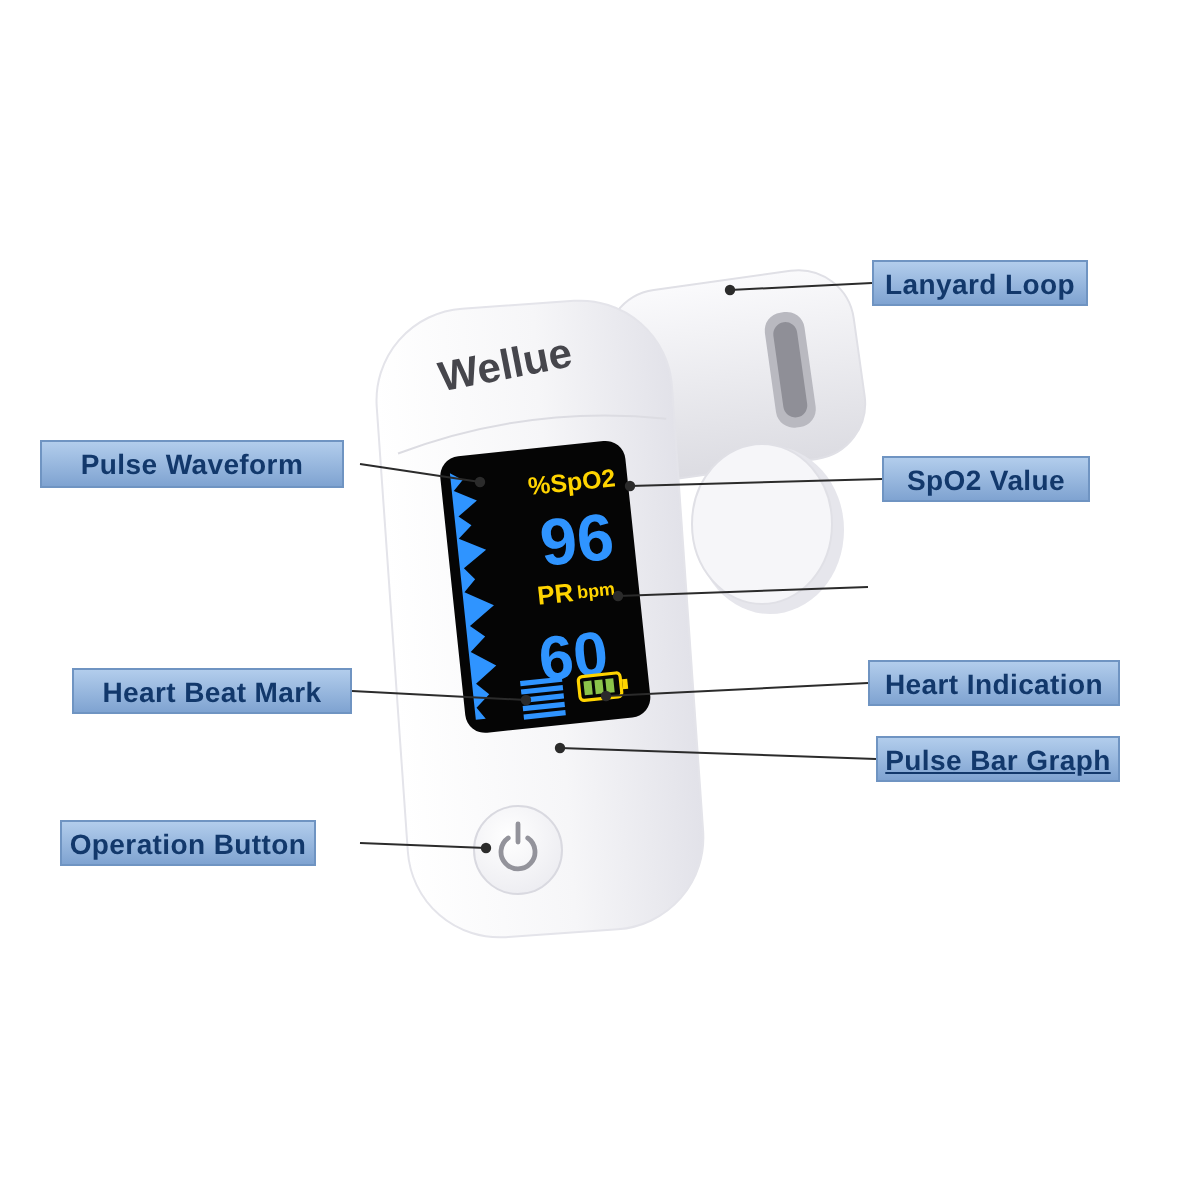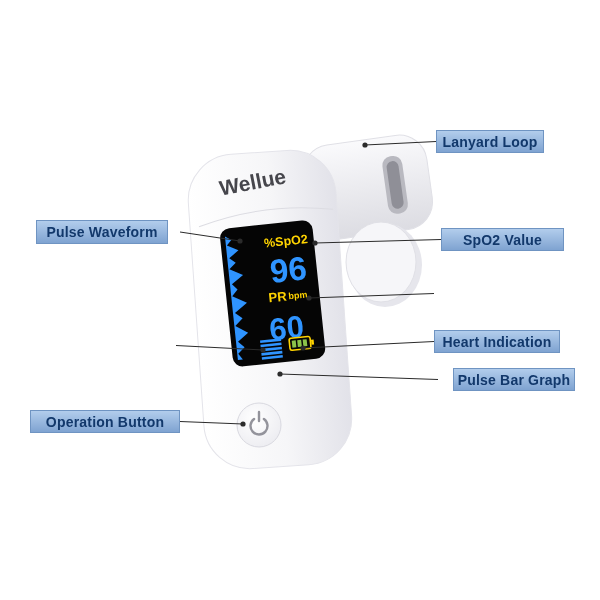--- a/index.html
+++ b/index.html
@@ -17,28 +17,28 @@
     display: flex; align-items: center; justify-content: center;
     background: linear-gradient(180deg, #b2cdec 0%, #7fa3d1 100%);
     border: 1px solid #6f94c2;
     color: #12386b;
     font-size: 14px;
     font-weight: bold;
     white-space: nowrap;
     letter-spacing: 0.2px;
     text-align: center;
   }
-  .lbl-pulse-waveform  { left: 36px;  top: 220px; width: 132px; height: 24px; }
+  .lbl-pulse-waveform  { left: 20px;  top: 220px; width: 152px; height: 24px; }
   .lbl-heart-beat-mark { left: 36px;  top: 334px; width: 140px; height: 23px; }
-  .lbl-operation-button{ left: 30px;  top: 410px; width: 150px; height: 23px; }
+  .lbl-operation-button{ left: 30px;  top: 410px; width: 128px; height: 23px; }
   .lbl-lanyard-loop    { left: 436px; top: 130px; width: 108px; height: 23px; }
-  .lbl-spo2-value      { left: 441px; top: 228px; width: 123px; height: 23px; }
+  .lbl-spo2-value      { left: 441px; top: 228px; width: 104px; height: 23px; }
   .lbl-pulse-rate-value{ left: 434px; top: 282px; width: 130px; height: 23px; }
   .lbl-power-indication{ left: 434px; top: 330px; width: 126px; height: 23px; }
-  .lbl-pulse-bar-graph { left: 453px; top: 368px; width: 122px; height: 23px; }
+  .lbl-pulse-bar-graph { left: 438px; top: 368px; width: 122px; height: 23px; text-decoration: underline; }
 </style>
 </head>
 <body>
 
 <div class="stage">
 
   <svg width="600" height="600" viewBox="0 0 600 600">
     <defs>
       <linearGradient id="gBody" x1="0" y1="0" x2="1" y2="0">
         <stop offset="0" stop-color="#ffffff"></stop>
@@ -123,19 +123,20 @@
       <circle cx="243" cy="424" r="2.6"></circle>
       <circle cx="365" cy="145" r="2.6"></circle>
       <circle cx="315" cy="243" r="2.6"></circle>
       <circle cx="309" cy="298" r="2.6"></circle>
       <circle cx="303" cy="348" r="2.6"></circle>
       <circle cx="280" cy="374" r="2.6"></circle>
     </g>
   </svg>
 
   <div class="callout-label lbl-pulse-waveform">Pulse Waveform</div>
+  <div class="callout-label lbl-heart-beat-mark">Heart Beat Mark</div>
   <div class="callout-label lbl-operation-button">Operation Button</div>
   <div class="callout-label lbl-lanyard-loop">Lanyard Loop</div>
   <div class="callout-label lbl-spo2-value">SpO2 Value</div>
   <div class="callout-label lbl-power-indication">Heart Indication</div>
   <div class="callout-label lbl-pulse-bar-graph">Pulse Bar Graph</div>
 
 </div>
 
 </body></html>

